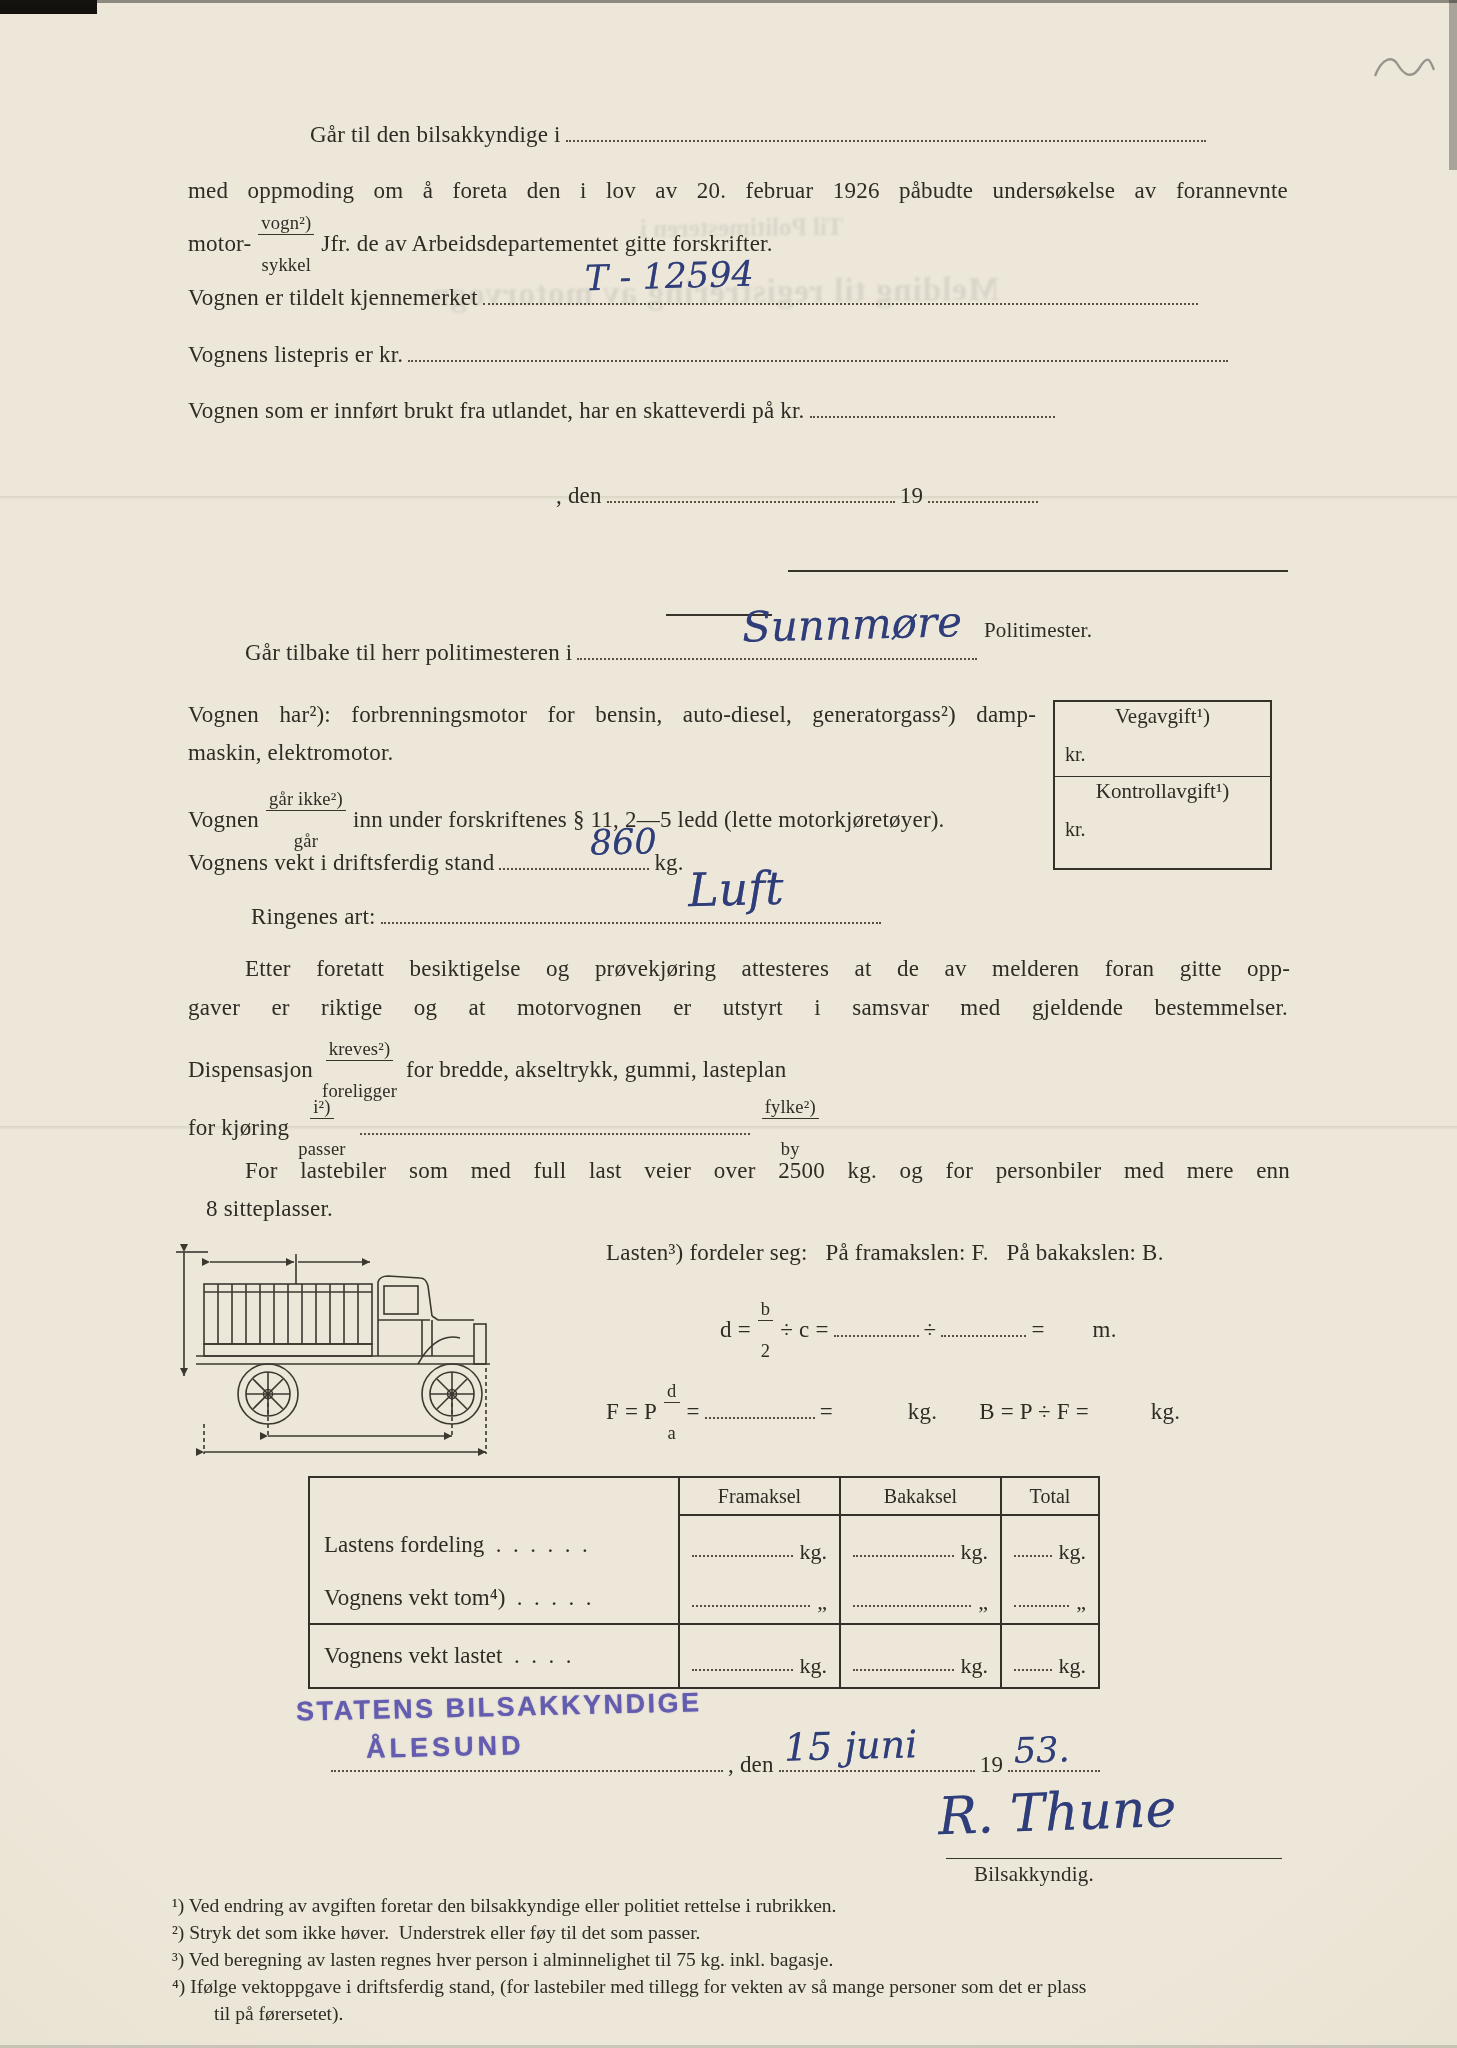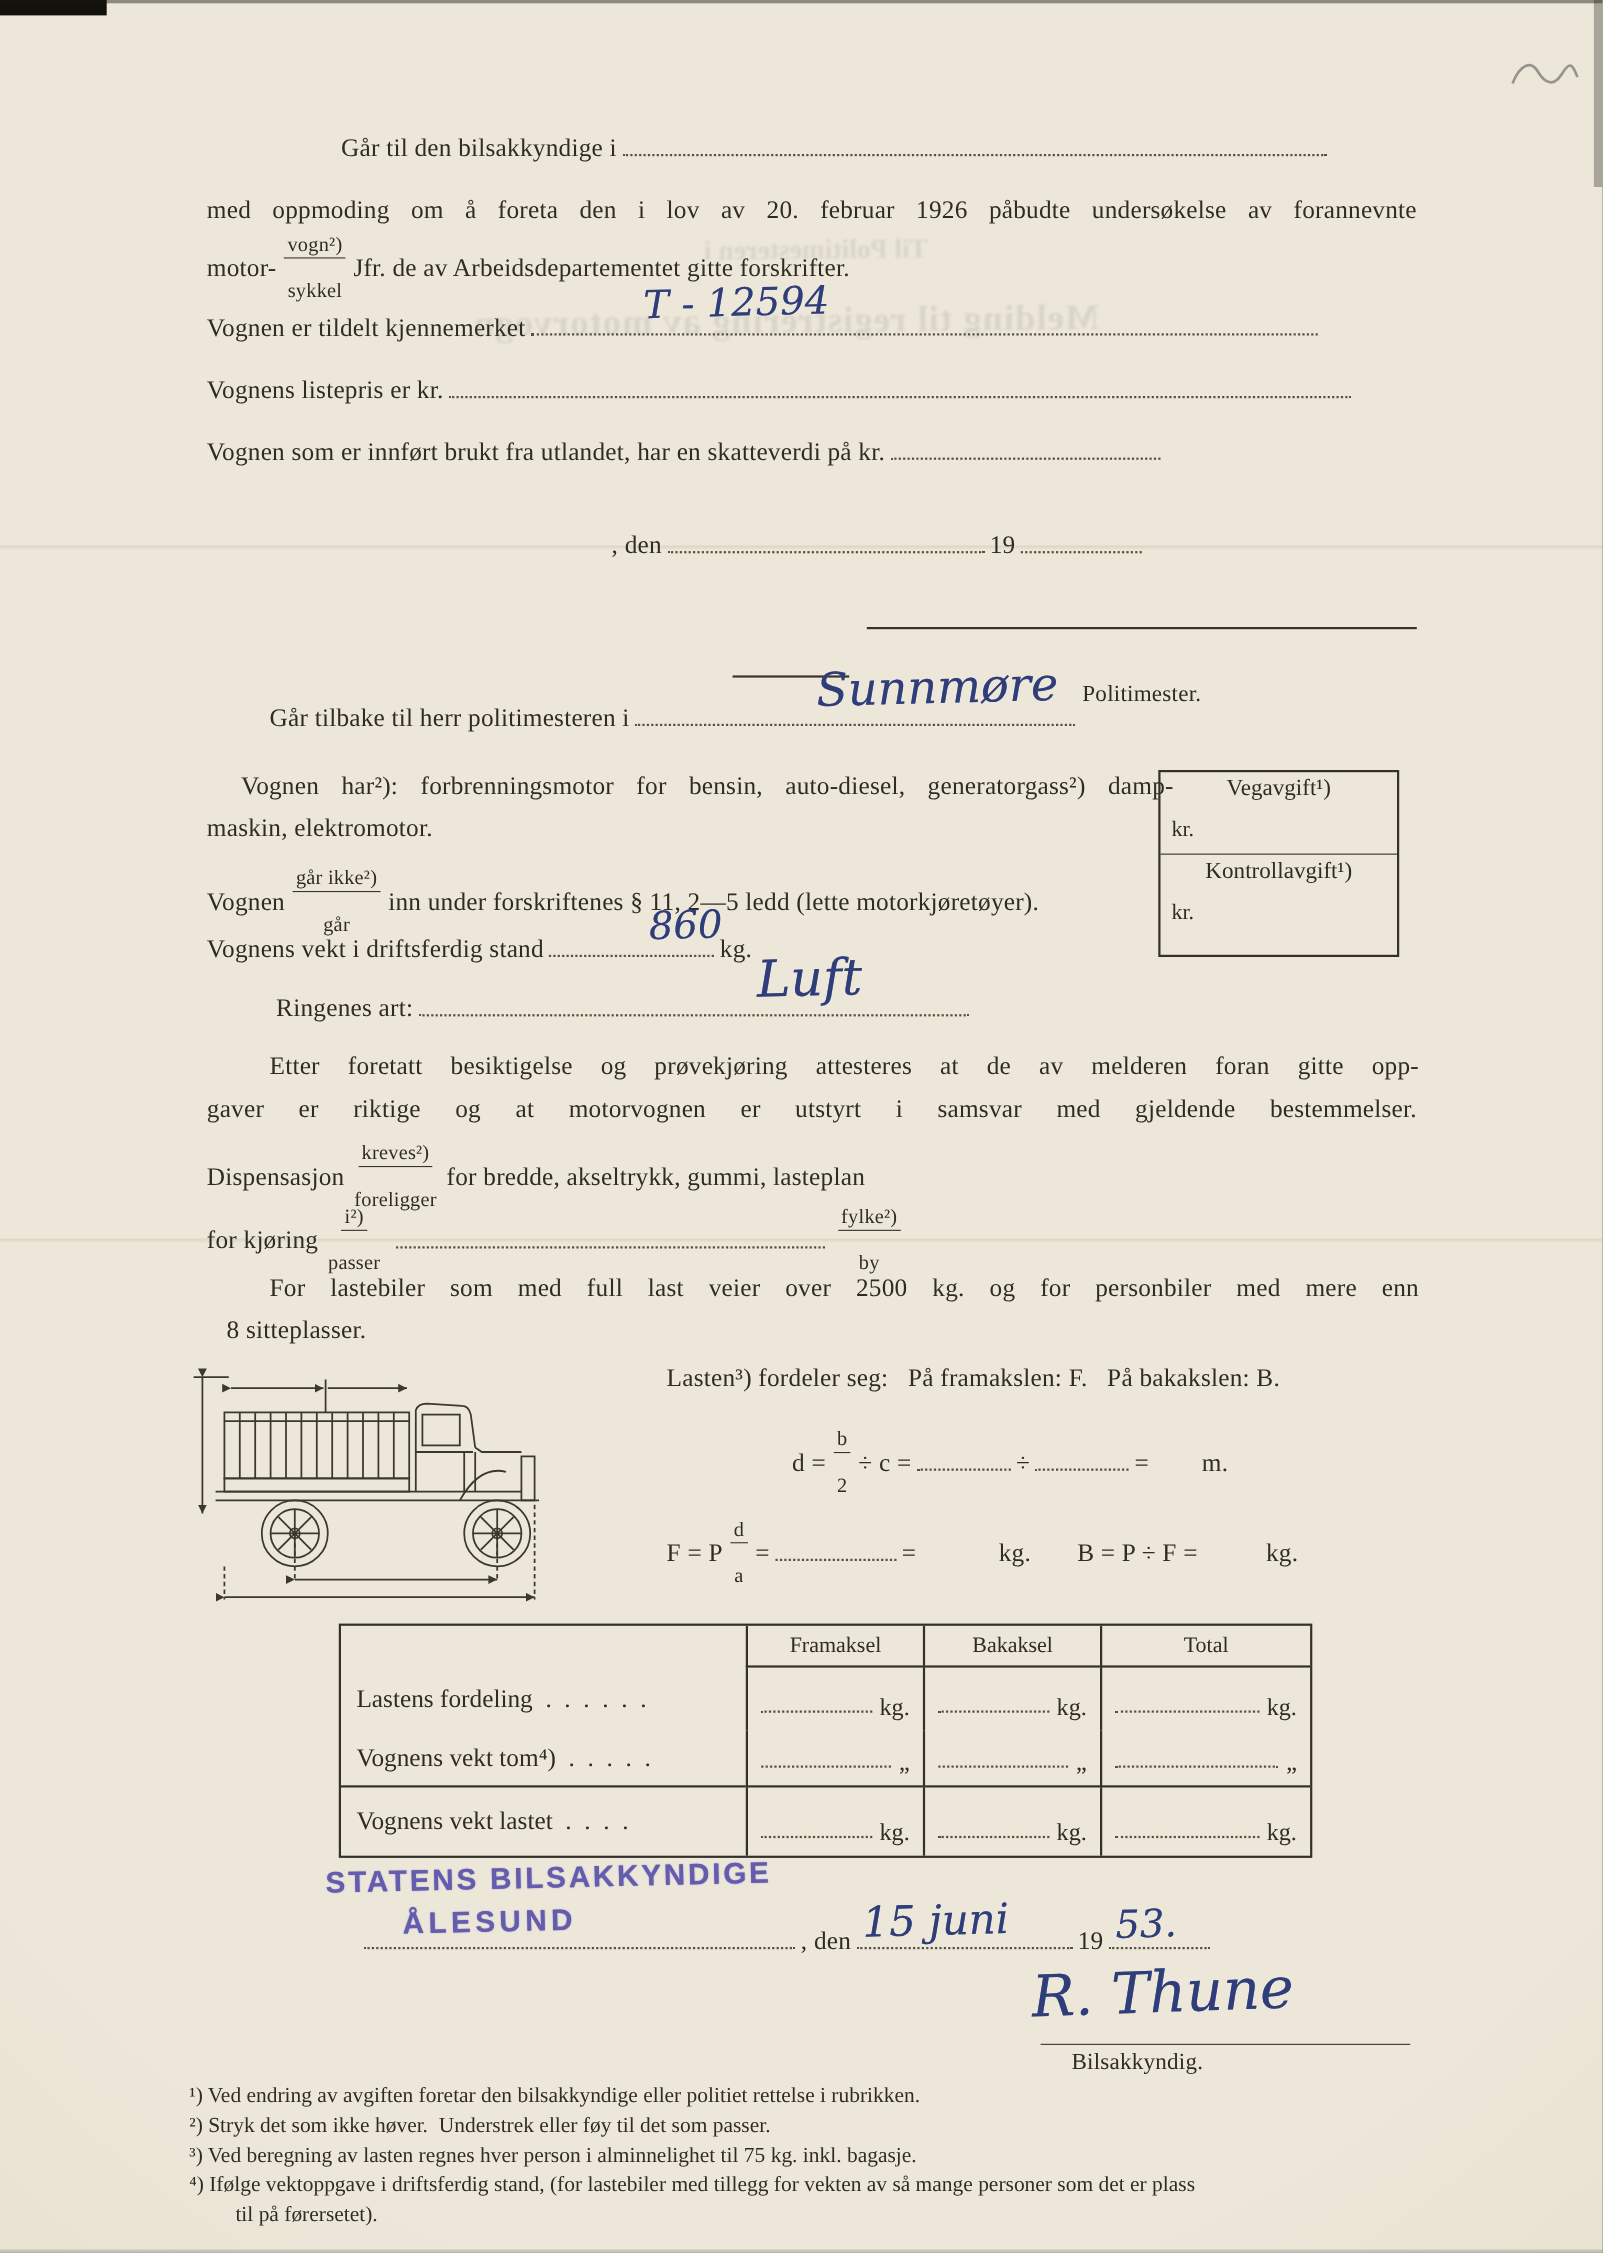--- a/index.html
+++ b/index.html
@@ -18,21 +18,21 @@
   .frac .ftop{border-bottom:1.4px solid #38342c;padding:0 3px;}
   .frac .fbot{padding:0 2px;}
   .hw{position:absolute;font-family:"DejaVu Serif",serif;font-style:italic;color:#2f3e7a;transform:rotate(-1.5deg);white-space:pre;text-shadow:0 0 .5px rgba(47,62,122,.6);}
   .stampline{position:absolute;font-family:"Liberation Sans","DejaVu Sans",sans-serif;font-weight:700;color:#5952ac;transform:rotate(-1.3deg);opacity:.92;text-shadow:0 0 1.2px rgba(89,82,172,.85);white-space:pre;}
   .bleed{position:absolute;transform:scaleX(-1) rotate(.6deg);color:#5d5d6b;opacity:.13;filter:blur(1.1px);white-space:pre;font-weight:bold;}
   .fn{font-size:19.5px;line-height:27px;}
   .avgiftbox{position:absolute;left:1053px;top:700px;width:219px;height:170px;border:2.5px solid #34312b;font-size:21px;}
   .avgiftbox .bx-title{text-align:center;padding-top:2px;}
   .avgiftbox .bx-kr{padding:14px 0 0 10px;font-size:20px;}
   .avgiftbox .bx-div{border-top:1.5px solid #34312b;margin-top:10px;}
-  .regtable{position:absolute;left:308px;top:1476px;width:885px;border:2.5px solid #34312b;display:grid;
+  .regtable{position:absolute;left:308px;top:1476px;width:792px;border:2.5px solid #34312b;display:grid;
     grid-template-columns:368px 161px 161px 1fr;grid-template-rows:38px 57px 52px 62px;}
   .th{border-left:2px solid #34312b;border-bottom:2px solid #34312b;display:flex;align-items:center;justify-content:center;font-size:20px;}
   .lbl{display:flex;align-items:center;padding-left:14px;font-size:23px;}
   .val{border-left:2px solid #34312b;display:flex;align-items:flex-end;padding:0 12px 10px 12px;}
   .val .cdots{flex:1;border-bottom:2px dotted #57503e;height:3px;margin:0 7px 6px 0;}
   .val .unit{font-size:22px;line-height:1;}
   .sep{border-bottom:2px solid #34312b;}
   .art{position:absolute;}
   .crease{position:absolute;left:0;width:100%;height:4px;background:linear-gradient(to bottom,rgba(85,73,50,.12),rgba(85,73,50,0));}
 </style>
@@ -76,21 +76,21 @@
   <div class="solid" style="left:788px;top:570px;width:500px;"></div>
   <div class="row" style="left:788px;top:578px;width:500px;text-align:center;font-size:21px;">
       <span style="display:block;width:500px;text-align:center;margin-top:40px;">Politimester.</span>
     </div>
 
   <div class="solid" style="left:666px;top:614px;width:106px;"></div>
 
   <div class="row" style="left:245px;top:640px;"><span>Går tilbake til herr politimesteren i</span><span class="dots" style="width:400px;"></span></div>
   <div class="hw" style="left:742px;top:600px;font-size:42px;">Sunnmøre</div>
 
-  <div class="jrow" style="left:188px;top:702px;width:848px;margin-left:31px;">Vognen har²): forbrenningsmotor for bensin, auto-diesel, generatorgass²) damp-</div>
+  <div class="jrow" style="left:188px;top:702px;width:848px;">Vognen har²): forbrenningsmotor for bensin, auto-diesel, generatorgass²) damp-</div>
   <div class="row" style="left:188px;top:740px;">maskin, elektromotor.</div>
 
   <div class="avgiftbox">
     <div class="bx-title">Vegavgift¹)</div>
     <div class="bx-kr">kr.</div>
     <div class="bx-div"></div>
     <div class="bx-title">Kontrollavgift¹)</div>
     <div class="bx-kr">kr.</div>
   </div>
 

